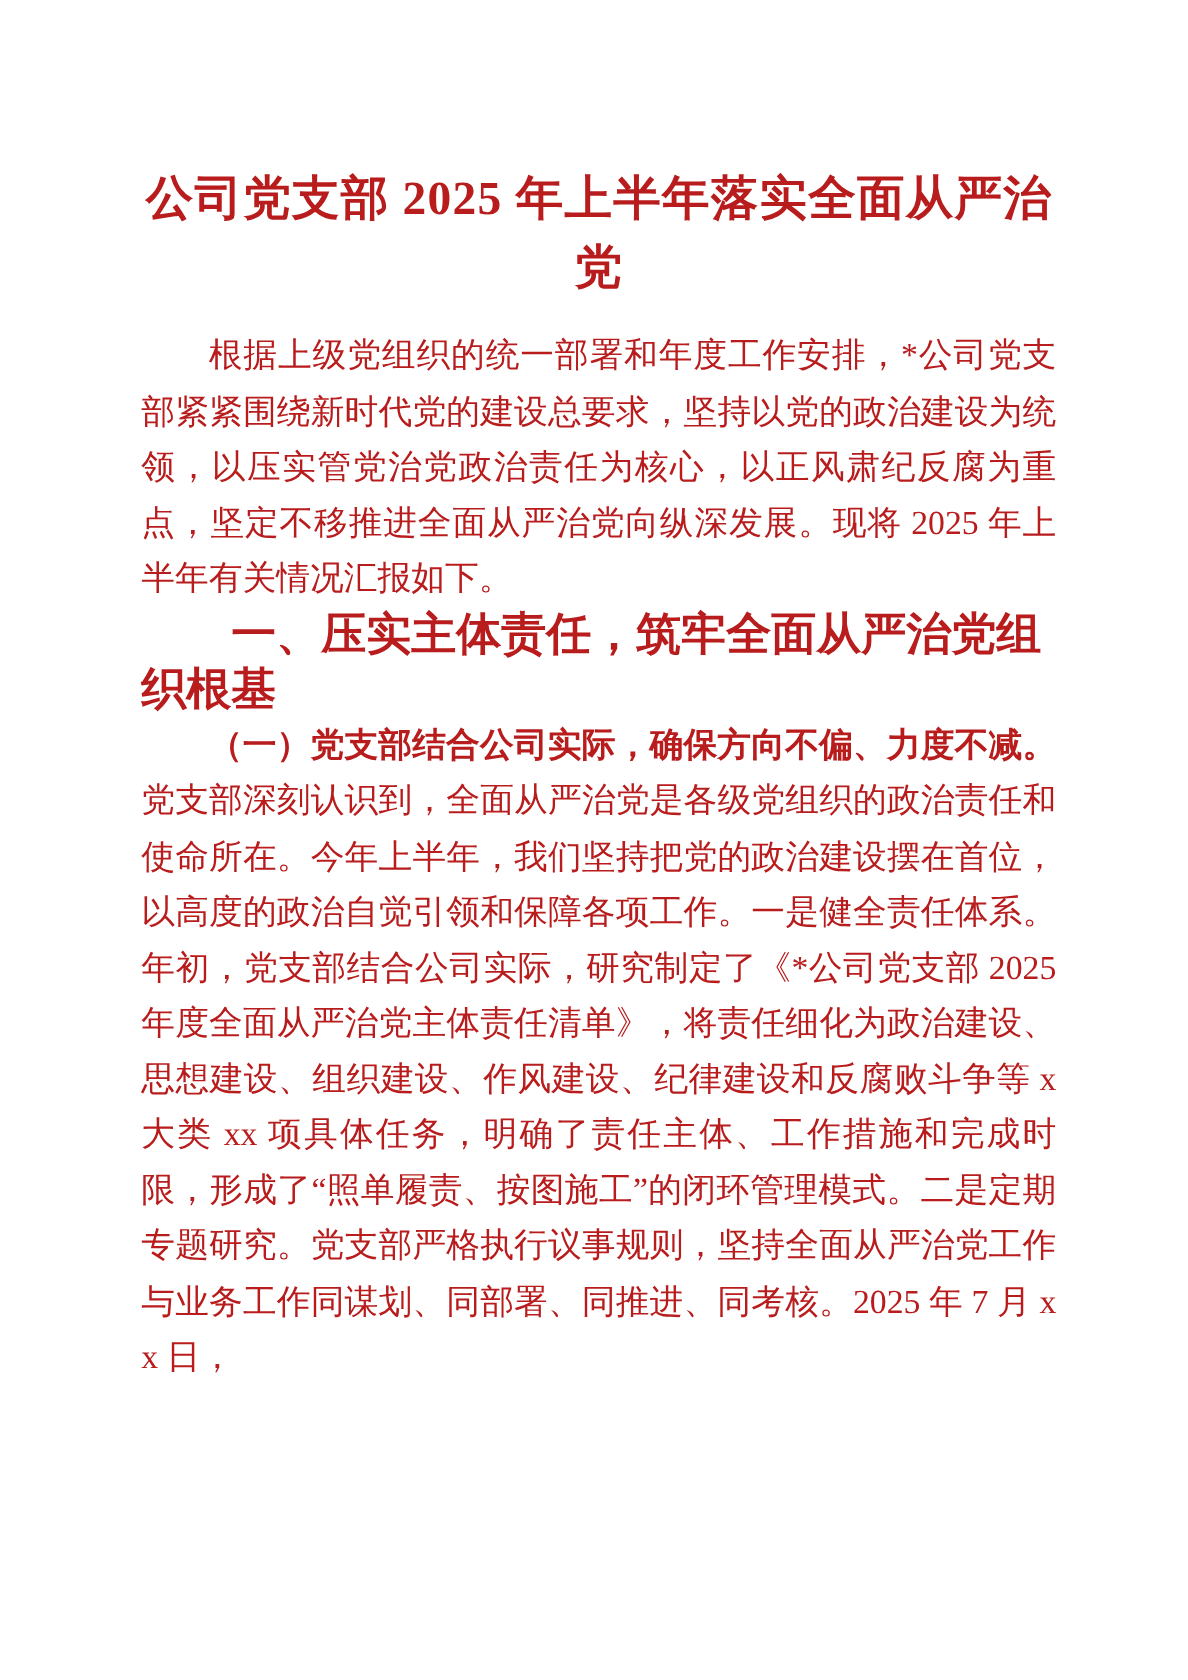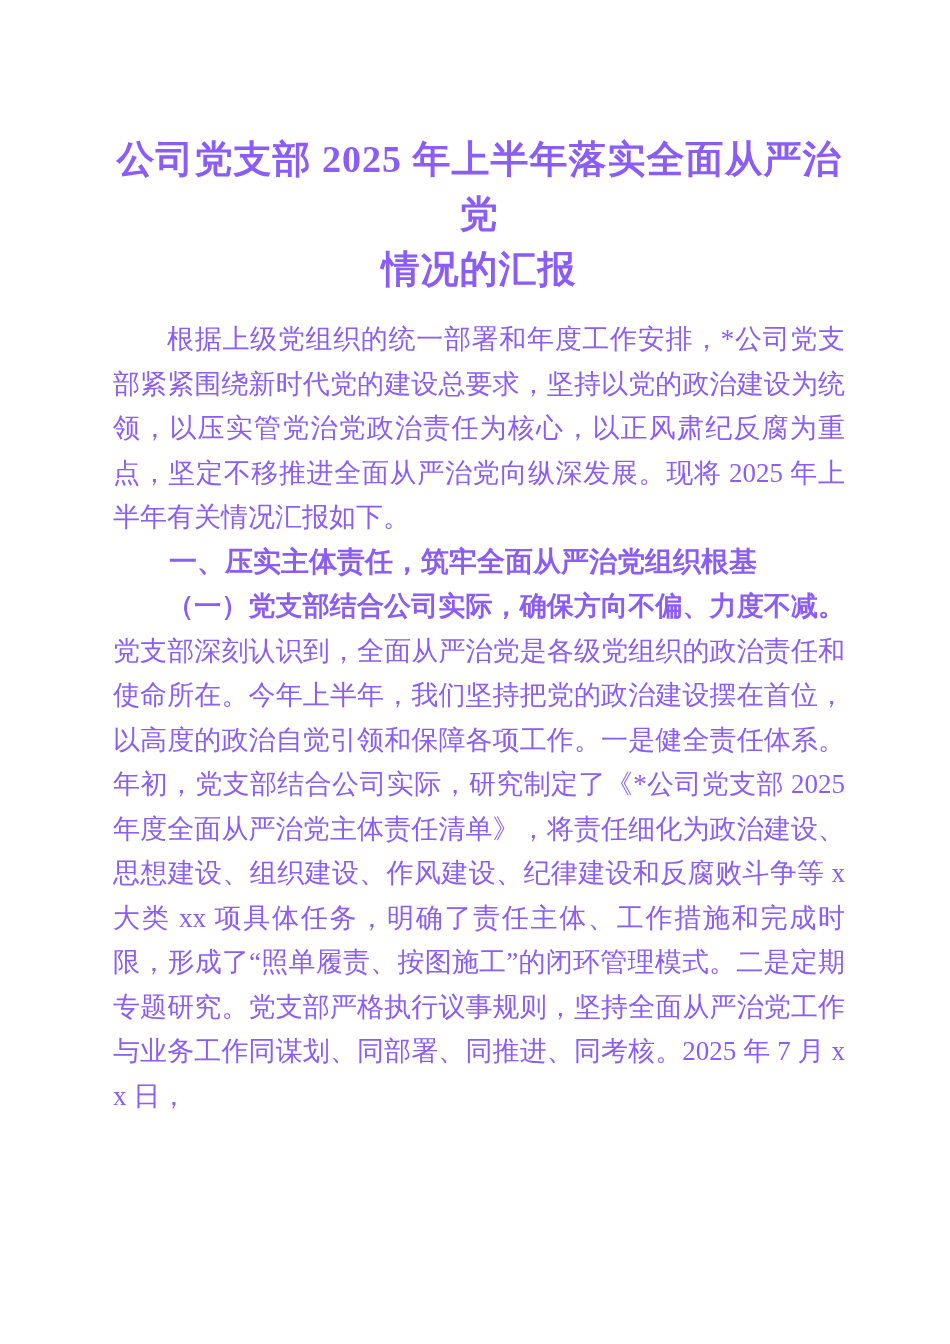--- a/index.html
+++ b/index.html
@@ -5,21 +5,21 @@
   html, body {
     margin: 0;
     padding: 0;
     background: #ffffff;
   }
   .page {
     position: relative;
     width: 950px;
     height: 1328px;
     background: #ffffff;
-    color: #8b5cf6;
+    color: #b91c1c;
     overflow: hidden;
     font-family: "Liberation Serif", "DejaVu Serif", serif;
   }
   .content {
     margin-left: 113px;
     margin-right: 105px; 
   }
   .doc-title {
     margin: 132px 0 0 0;
     text-align: center;
@@ -42,38 +42,37 @@
     text-indent: 2em;
     word-break: break-all;
   }
   .intro-gap {
     margin-top: 20px;
   }
   .section-heading {
     margin: 0;
     font-family: "Liberation Sans", "DejaVu Sans", sans-serif;
     font-weight: bold;
-    font-size: 28px;
+    font-size: 36px;
     line-height: 44.5px;
     text-indent: 2em;
     text-align: left;
   }
   .lead-bold {
     font-weight: bold;
   }
 </style>
 </head>
 <body>
 
 <div class="page">
   <div class="content">
 
     <h1 class="doc-title">
       <span class="title-line">公司党支部 2025 年上半年落实全面从严治党</span>
-      <span class="title-line">情况的汇报</span>
     </h1>
 
     <p class="body-para intro-gap">根据上级党组织的统一部署和年度工作安排，*公司党支部紧紧围绕新时代党的建设总要求，坚持以党的政治建设为统领，以压实管党治党政治责任为核心，以正风肃纪反腐为重点，坚定不移推进全面从严治党向纵深发展。现将 2025 年上半年有关情况汇报如下。</p>
 
     <h2 class="section-heading">一、压实主体责任，筑牢全面从严治党组织根基</h2>
 
 
     <p class="body-para"><strong class="lead-bold">（一）党支部结合公司实际，确保方向不偏、力度不减。</strong><span>党支部深刻认识到，全面从严治党是各级党组织的政治责任和使命所在。今年上半年，我们坚持把党的政治建设摆在首位，以高度的政治自觉引领和保障各项工作。一是健全责任体系。年初，党支部结合公司实际，研究制定了《*公司党支部 2025 年度全面从严治党主体责任清单》，将责任细化为政治建设、思想建设、组织建设、作风建设、纪律建设和反腐败斗争等 x 大类 xx 项具体任务，明确了责任主体、工作措施和完成时限，形成了“照单履责、按图施工”的闭环管理模式。二是定期专题研究。党支部严格执行议事规则，坚持全面从严治党工作与业务工作同谋划、同部署、同推进、同考核。2025 年 7 月 xx 日，</span></p>
 
   </div>

